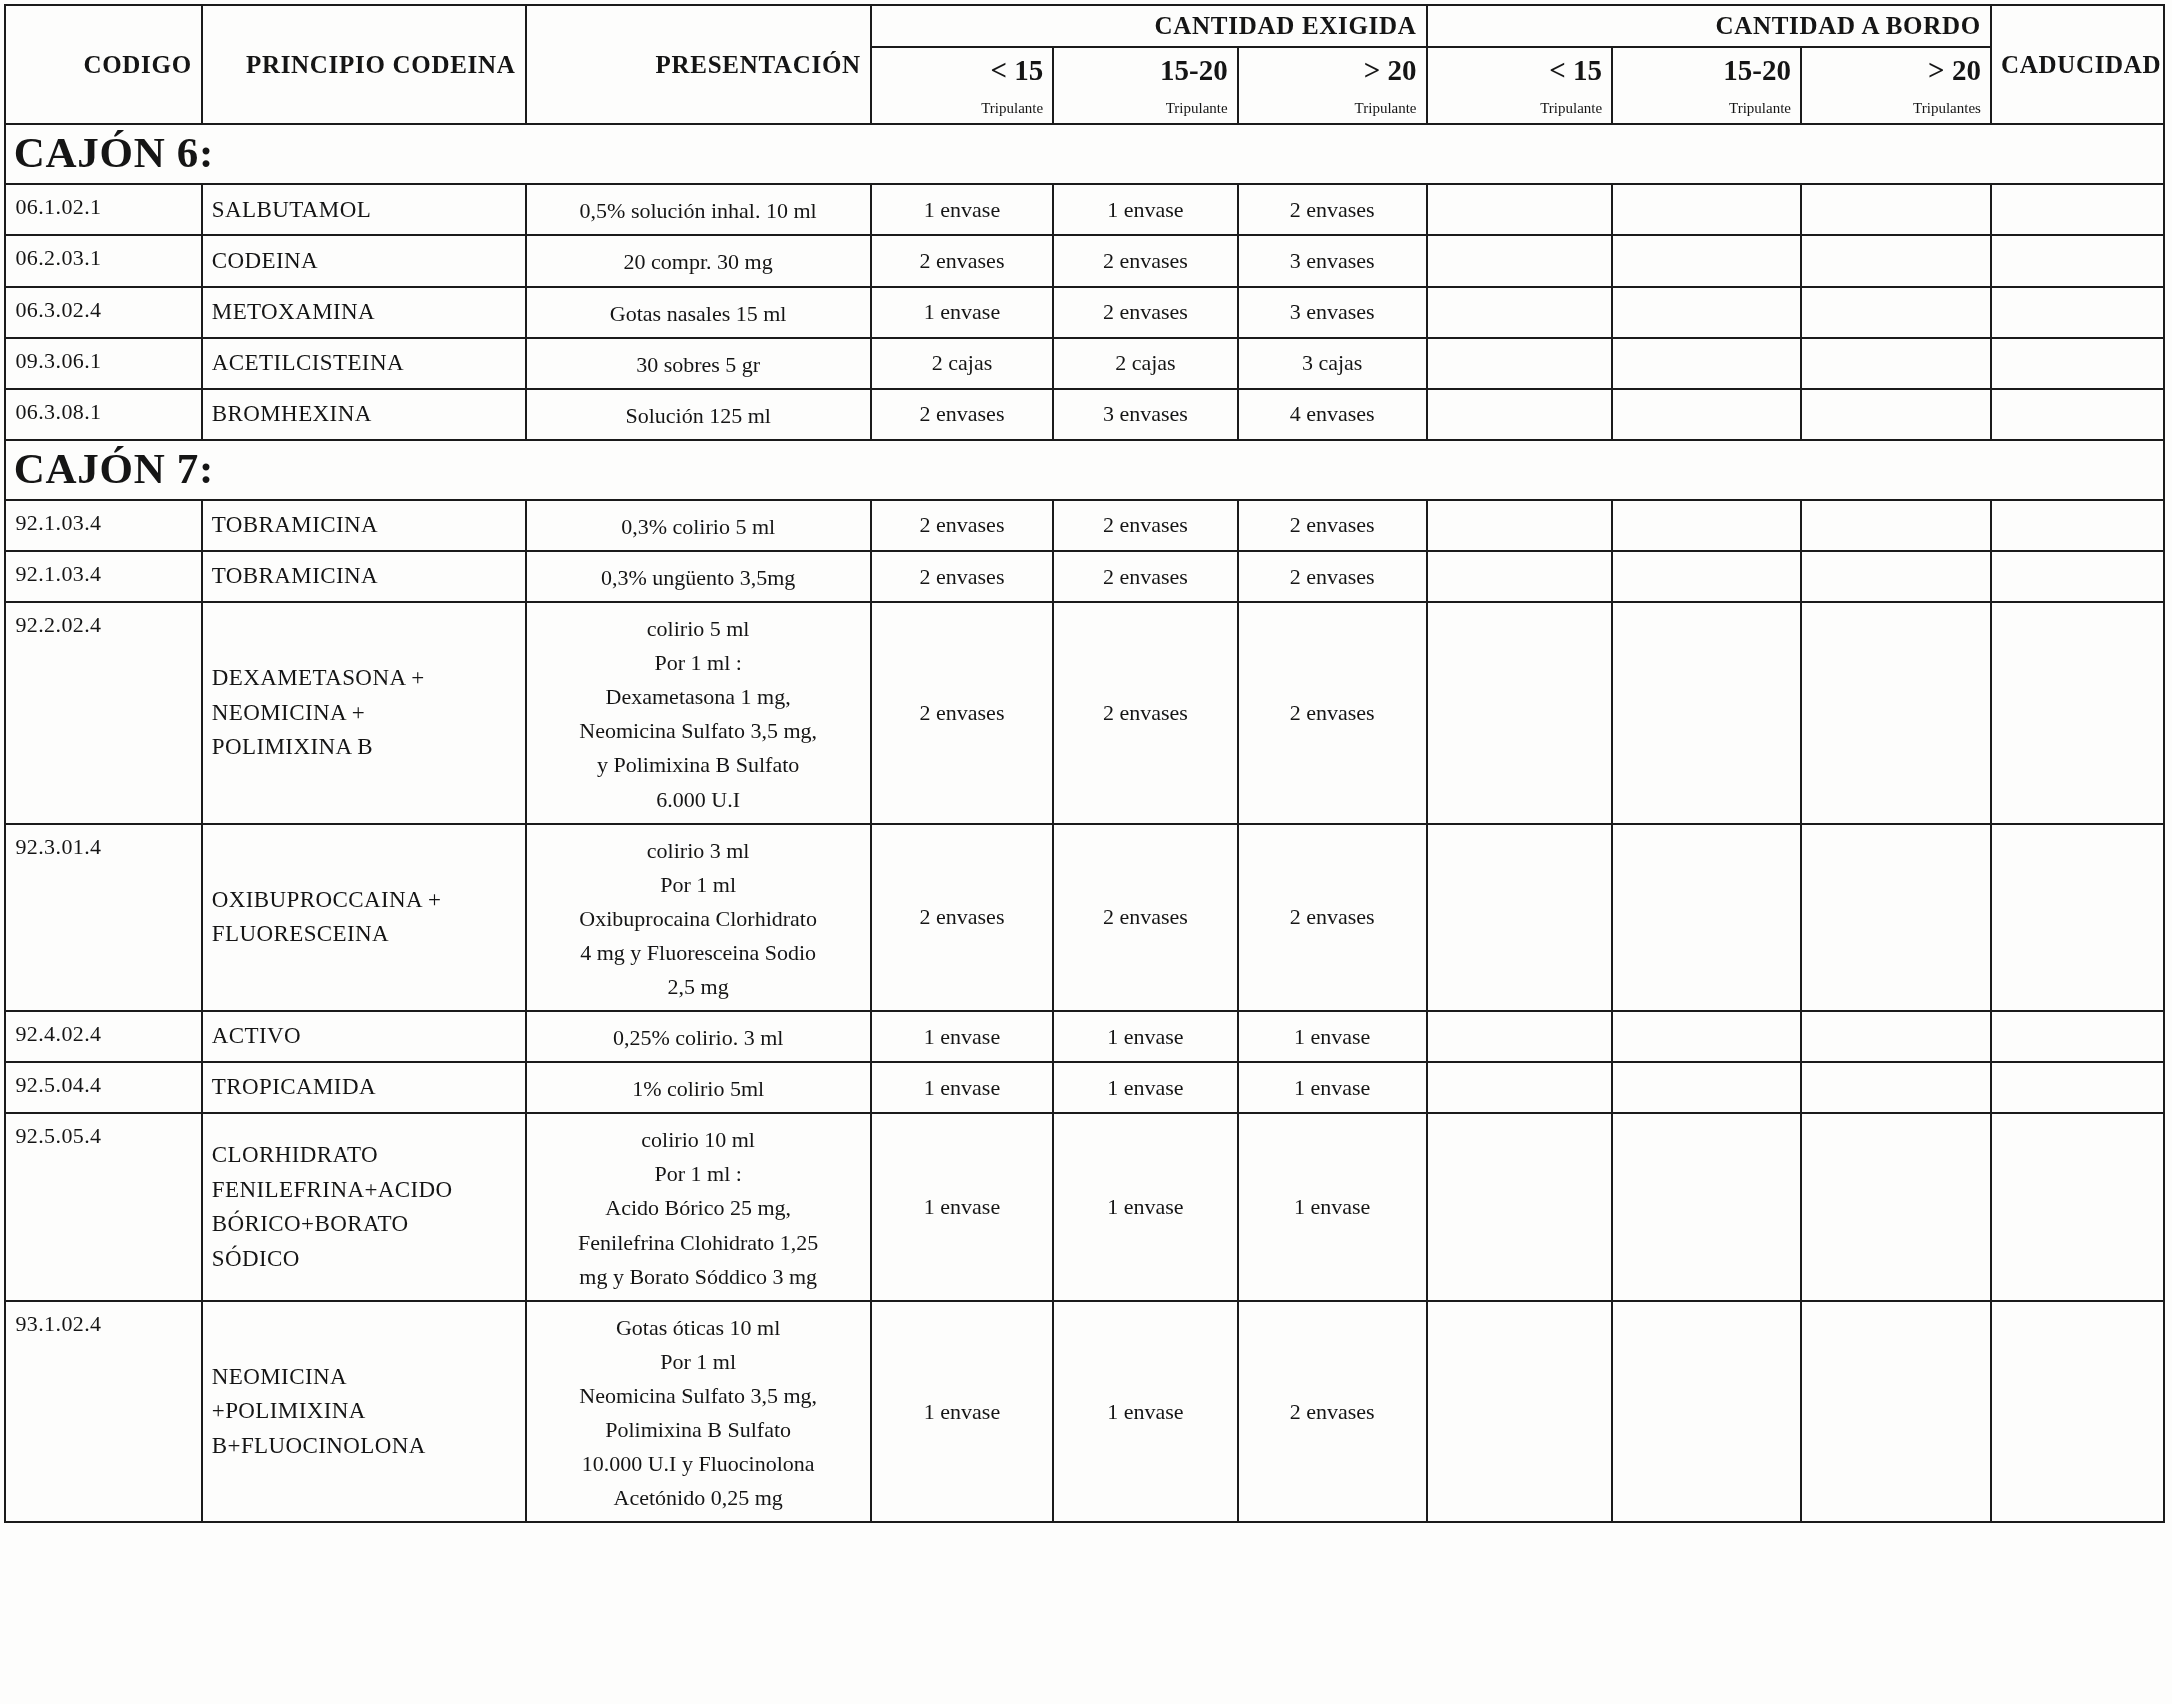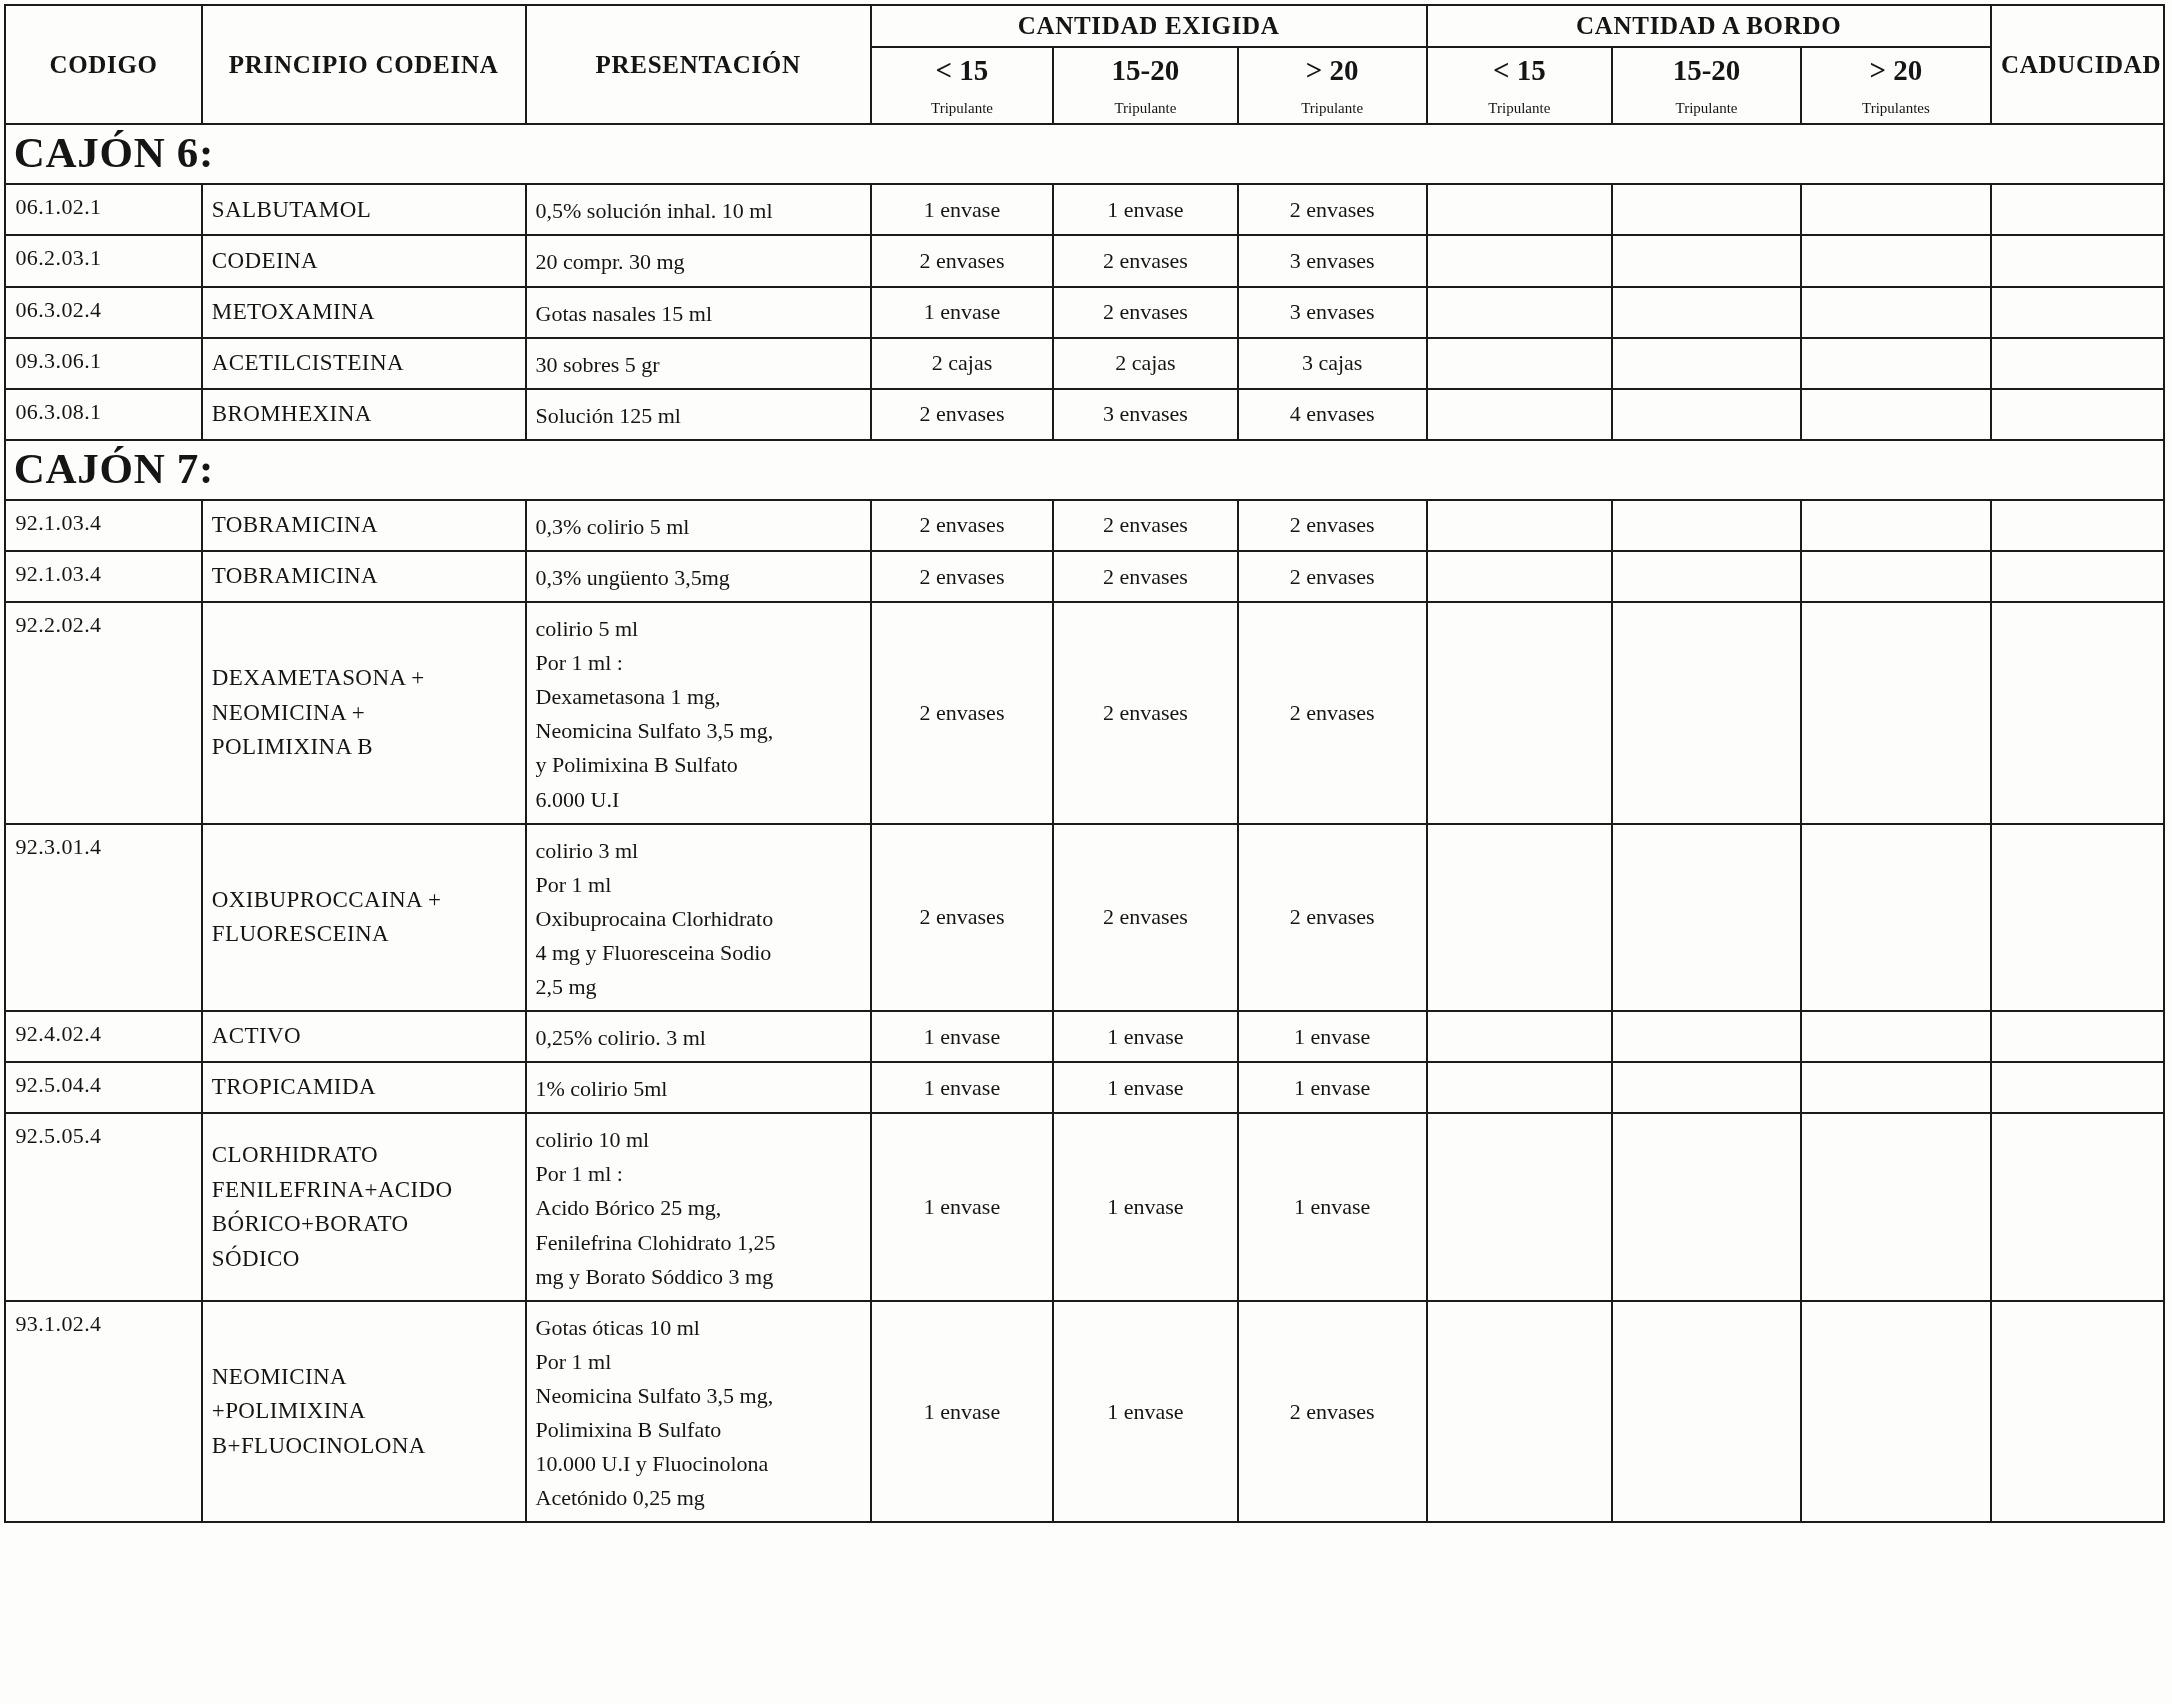--- a/index.html
+++ b/index.html
@@ -18,21 +18,21 @@
     border-collapse: collapse;
     width: 100%;
     table-layout: fixed;
   }
   th, td {
     border: 2.2px solid #1b1b1b;
     padding: 6px 9px;
     overflow: hidden;
   }
   thead th {
-    text-align: center;
+    text-align: right;
     font-weight: bold;
     vertical-align: middle;
     background: #fdfdfc;
   }
   .h-main { font-size: 25px; letter-spacing: 0.7px; }
   .sub-range { font-size: 29px; font-weight: bold; }
   .sub-label { font-size: 15px; font-weight: normal; margin-top: 13px; }
   tr.section-row td.section-title {
     font-size: 43px;
     font-weight: bold;
@@ -55,20 +55,21 @@
     line-height: 1.5;
     letter-spacing: 0.4px;
     border-radius: 19px;
   }
   td.cell-presentacion {
     font-size: 22px;
     vertical-align: top;
     padding-top: 9px;
     white-space: pre-line;
     line-height: 1.55;
+    text-align: center;
   }
   td.cell-qty {
     font-size: 22px;
     text-align: center;
     vertical-align: middle;
   }
 </style>
 </head>
 <body>
 

